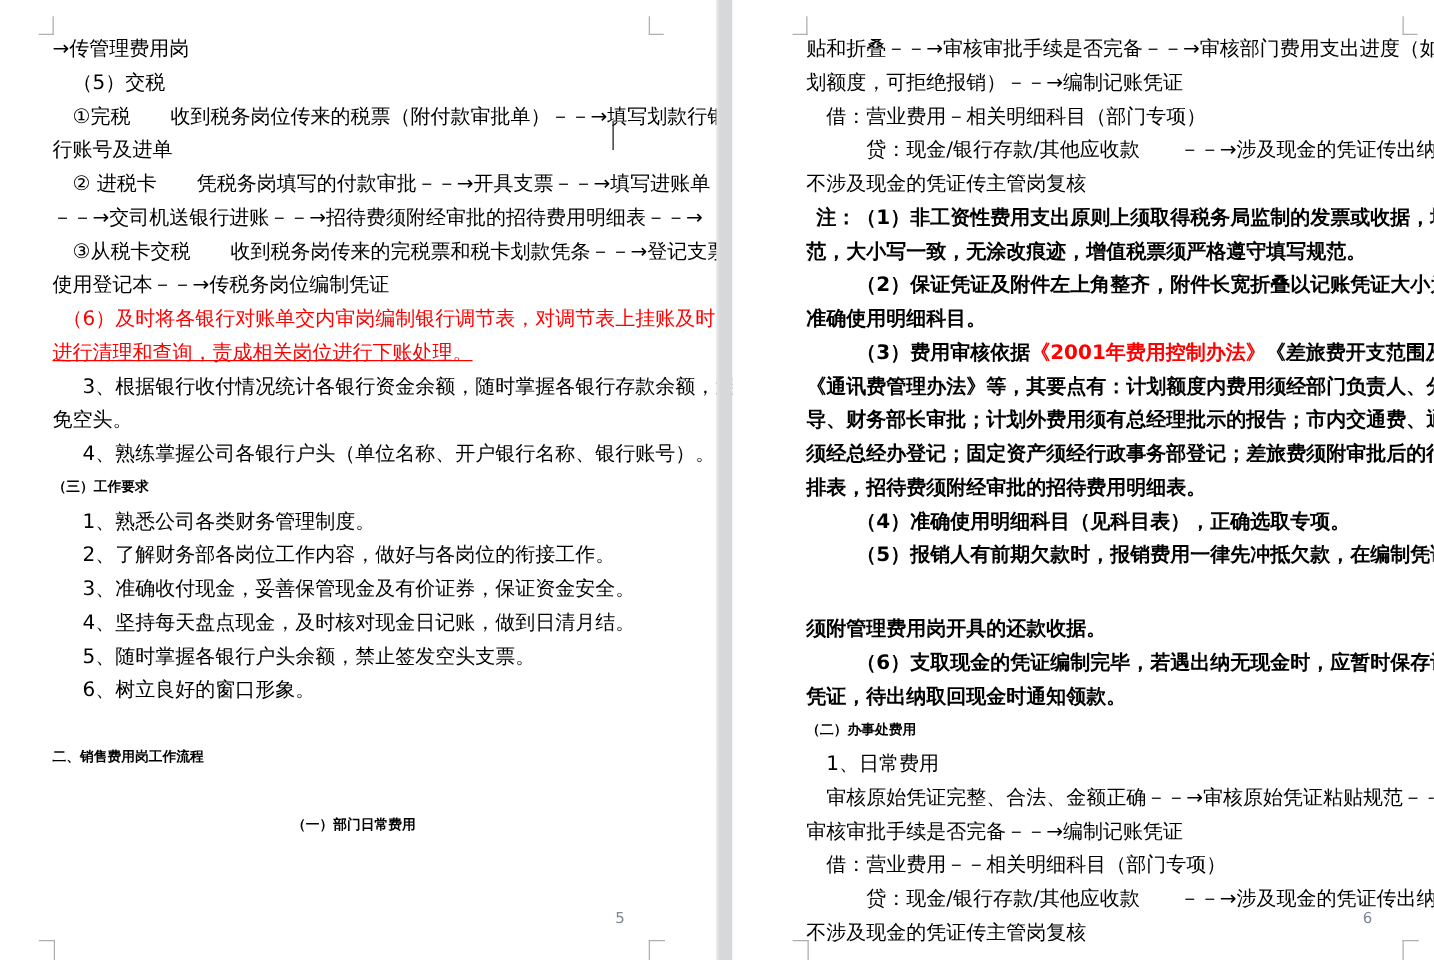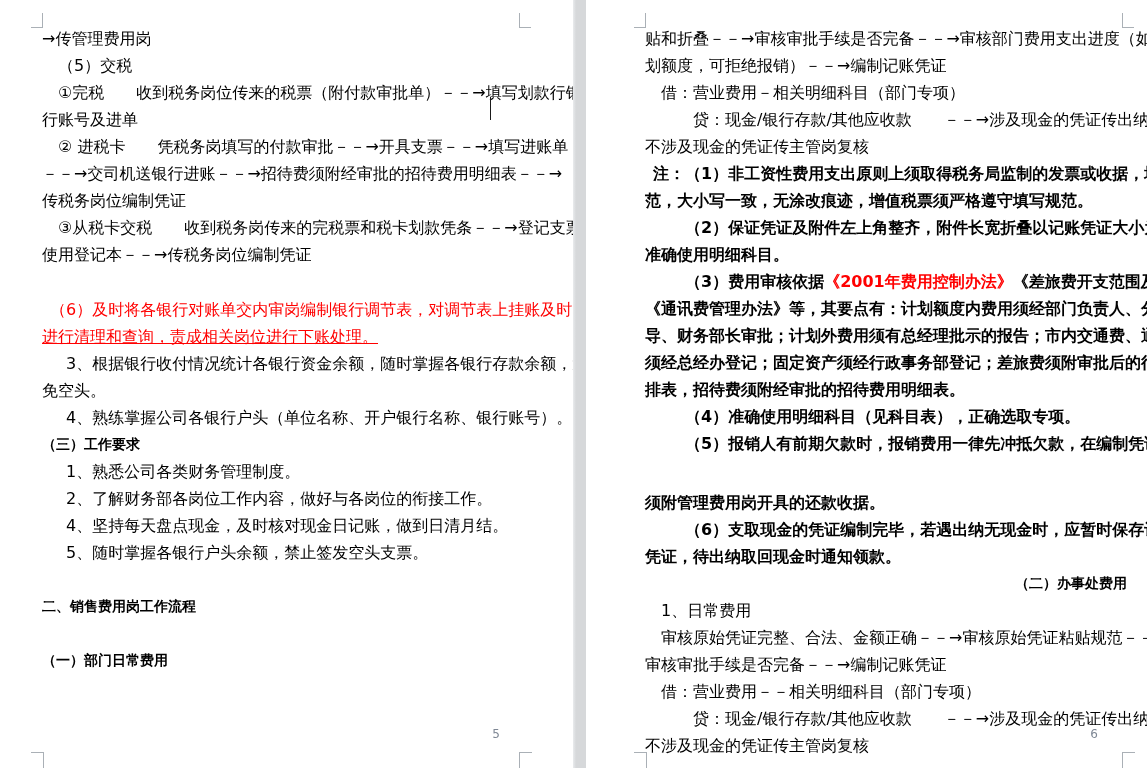--- a/index.html
+++ b/index.html
@@ -14,21 +14,21 @@
   .gap{position:absolute;left:573px;top:0;width:13px;height:768px;
        background:linear-gradient(to right,#e9ebed 0px,#d6d8da 3px,#d6d8da 13px);}
 
   .content{position:absolute;top:25px;width:482px;}
   .page-left  .content{left:42px;}
   .page-right .content{left:59px;}
 
   .line{height:27px;line-height:27px;font-size:16px;color:#000;
         white-space:nowrap;letter-spacing:0;}
   .line.b{font-weight:bold;}
-  .line.h{font-weight:bold;font-size:14px;}
+  .line.h{font-weight:bold;font-size:11px;}
   .red{color:#ff0000;}
 
   .mark{position:absolute;border:0 solid #aab0b6;}
   .mark.tl{top:13px;width:11px;height:14px;border-right-width:1px;border-bottom-width:1px;}
   .mark.tr{top:13px;width:11px;height:14px;border-left-width:1px;border-bottom-width:1px;}
   .mark.bl{top:752px;width:12px;height:16px;border-right-width:1px;border-top-width:1px;}
   .mark.br{top:752px;width:12px;height:16px;border-left-width:1px;border-top-width:1px;}
   .page-left  .mark.tl,.page-left  .mark.bl{left:31px;}
   .page-left  .mark.tr,.page-left  .mark.br{left:519px;}
   .page-right .mark.tl,.page-right .mark.bl{left:48px;}
@@ -51,37 +51,38 @@
     <div class="mark tr"></div>
     <div class="mark bl"></div>
     <div class="mark br"></div>
     <div class="content">
         <div class="line" style="text-indent: 0em;">→传管理费用岗</div>
         <div class="line" style="text-indent: 1em;">（5）交税</div>
         <div class="line" style="text-indent: 1em;">①完税　　收到税务岗位传来的税票（附付款审批单）－－→填写划款行银</div>
         <div class="line" style="text-indent: 0em;">行账号及进单</div>
         <div class="line" style="text-indent: 1em;">② 进税卡　　凭税务岗填写的付款审批－－→开具支票－－→填写进账单</div>
         <div class="line" style="text-indent: 0em;">－－→交司机送银行进账－－→招待费须附经审批的招待费用明细表－－→</div>
-        <div class="line" style="text-indent: 0em;">传税务岗位编制凭证</div>
         <div class="line" style="text-indent: 1em;">③从税卡交税　　收到税务岗传来的完税票和税卡划款凭条－－→登记支票</div>
         <div class="line" style="text-indent: 0em;">使用登记本－－→传税务岗位编制凭证</div>
-        <div class="line red" style="text-indent: 0.5em; margin-top: 28px;">（6）及时将各银行对账单交内审岗编制银行调节表，对调节表上挂账及时</div>
+        <div class="line red" style="text-indent: 0.5em;">（6）及时将各银行对账单交内审岗编制银行调节表，对调节表上挂账及时</div>
         <div class="line red" style="text-indent: 0em; text-decoration: underline;">进行清理和查询，责成相关岗位进行下账处理。</div>
         <div class="line" style="text-indent: 1.5em;">3、根据银行收付情况统计各银行资金余额，随时掌握各银行存款余额，避</div>
         <div class="line" style="text-indent: 0em;">免空头。</div>
         <div class="line" style="text-indent: 1.5em;">4、熟练掌握公司各银行户头（单位名称、开户银行名称、银行账号）。</div>
         <div class="line h" style="text-indent: 0em;">（三）工作要求</div>
         <div class="line" style="text-indent: 1.5em;">1、熟悉公司各类财务管理制度。</div>
         <div class="line" style="text-indent: 1.5em;">2、了解财务部各岗位工作内容，做好与各岗位的衔接工作。</div>
+        <div class="line" style="text-indent: 1.5em;">3、准确收付现金，妥善保管现金及有价证券，保证资金安全。</div>
         <div class="line" style="text-indent: 1.5em;">4、坚持每天盘点现金，及时核对现金日记账，做到日清月结。</div>
         <div class="line" style="text-indent: 1.5em;">5、随时掌握各银行户头余额，禁止签发空头支票。</div>
+        <div class="line" style="text-indent: 1.5em;">6、树立良好的窗口形象。</div>
         <div class="line" style="text-indent: 0em;">&nbsp;</div>
         <div class="line h" style="text-indent: 0em;">二、销售费用岗工作流程</div>
         <div class="line" style="text-indent: 0em;">&nbsp;</div>
-        <div class="line h" style="text-indent: 0em;">（一）部门日常费用</div>
+        <div class="line h" style="text-indent: 0em; text-align: center;">（一）部门日常费用</div>
       </div>
     <div class="page-number">5</div>
   </div>
 
   <div class="gap"></div>
 
   <div class="page page-right">
     <div class="mark tl"></div>
     <div class="mark tr"></div>
     <div class="mark bl"></div>
@@ -99,21 +100,21 @@
         <div class="line b" style="text-indent: 2.5em;"><span>（3）费用审核依据</span><span class="red">《2001年费用控制办法》</span><span>《差旅费开支范围及标准》</span></div>
         <div class="line b" style="text-indent: 0em;">《通讯费管理办法》等，其要点有：计划额度内费用须经部门负责人、分管领</div>
         <div class="line b" style="text-indent: 0em;">导、财务部长审批；计划外费用须有总经理批示的报告；市内交通费、通讯费</div>
         <div class="line b" style="text-indent: 0em;">须经总经办登记；固定资产须经行政事务部登记；差旅费须附审批后的行程安</div>
         <div class="line b" style="text-indent: 0em;">排表，招待费须附经审批的招待费用明细表。</div>
         <div class="line b" style="text-indent: 2.5em;">（4）准确使用明细科目（见科目表），正确选取专项。</div>
         <div class="line b" style="text-indent: 2.5em;">（5）报销人有前期欠款时，报销费用一律先冲抵欠款，在编制凭证时</div>
         <div class="line b" style="text-indent: 0em; margin-top: 32px;">须附管理费用岗开具的还款收据。</div>
         <div class="line b" style="text-indent: 2.5em;">（6）支取现金的凭证编制完毕，若遇出纳无现金时，应暂时保存记账</div>
         <div class="line b" style="text-indent: 0em;">凭证，待出纳取回现金时通知领款。</div>
-        <div class="line h" style="text-indent: 0em; text-align: right;">（二）办事处费用</div>
+        <div class="line h" style="text-indent: 0em;">（二）办事处费用</div>
         <div class="line" style="text-indent: 1em;">1、日常费用</div>
         <div class="line" style="text-indent: 1em;">审核原始凭证完整、合法、金额正确－－→审核原始凭证粘贴规范－－→</div>
         <div class="line" style="text-indent: 0em;">审核审批手续是否完备－－→编制记账凭证</div>
         <div class="line" style="text-indent: 1em;">借：营业费用－－相关明细科目（部门专项）</div>
         <div class="line" style="text-indent: 3em;">贷：现金/银行存款/其他应收款　　－－→涉及现金的凭证传出纳岗，</div>
         <div class="line" style="text-indent: 0em;">不涉及现金的凭证传主管岗复核</div>
       </div>
     <div class="page-number">6</div>
   </div>
 

